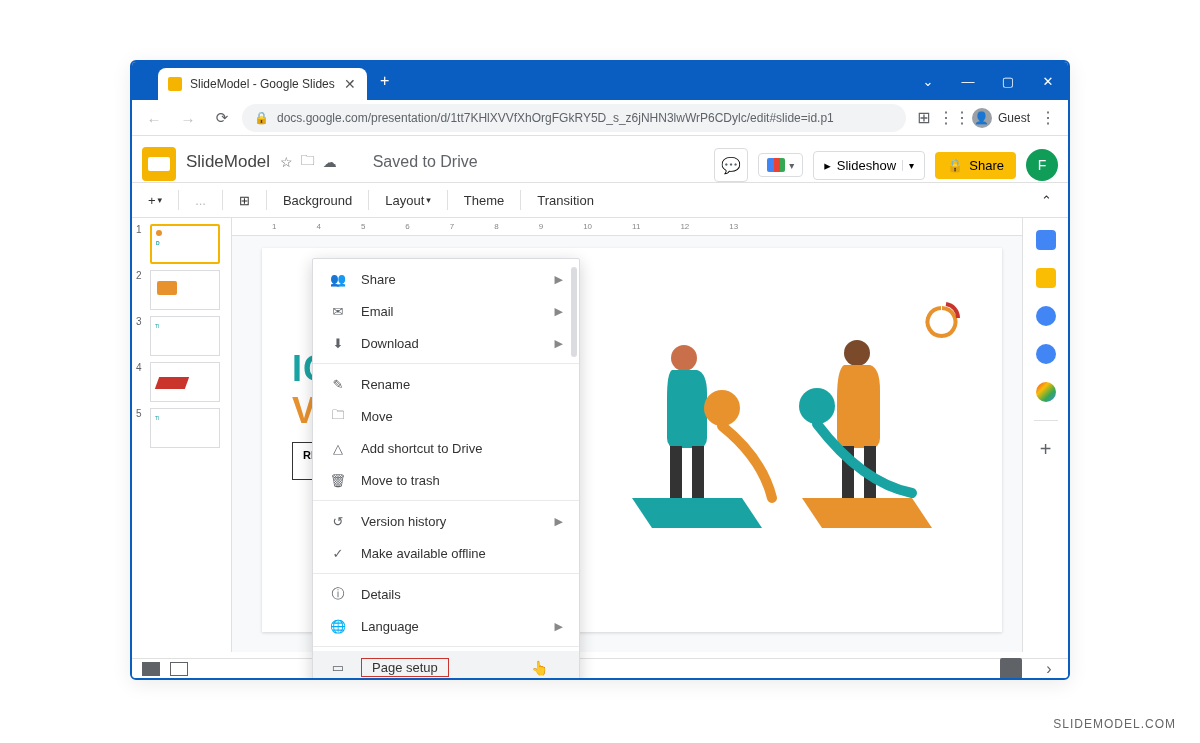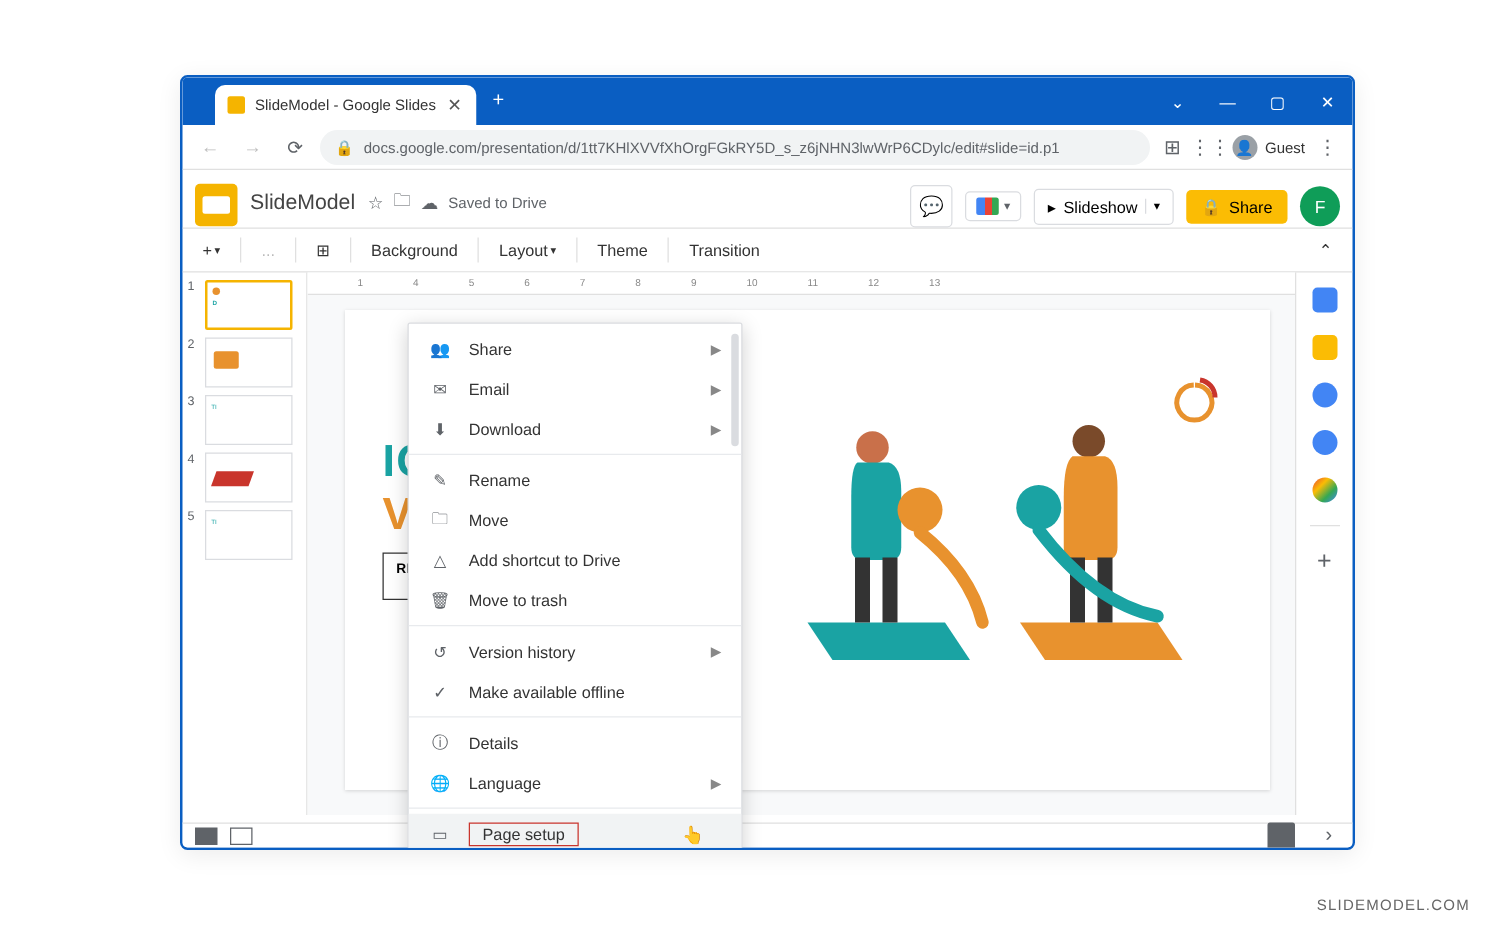--- a/index.html
+++ b/index.html
@@ -1,18 +1,18 @@
 <!DOCTYPE html>
 <html><head>
 <meta charset="utf-8">
 <style>
 * { margin: 0; padding: 0; box-sizing: border-box; font-family: Arial, Helvetica, sans-serif; }
 body { background: #fff; width: 1200px; height: 743px; position: relative; }
 
-.outer-frame { position: absolute; left: 144px; top: 60px; width: 940px; height: 620px; border: 2px solid #0a5ec2; border-radius: 6px; overflow: hidden; background: #fff; box-shadow: 0 4px 20px rgba(0,0,0,0.08); }
+.outer-frame { position: absolute; left: 130px; top: 60px; width: 940px; height: 620px; border: 2px solid #0a5ec2; border-radius: 6px; overflow: hidden; background: #fff; box-shadow: 0 4px 20px rgba(0,0,0,0.08); }
 
 .titlebar { height: 38px; background: #0a5ec2; display: flex; align-items: center; }
 .tab { background: #fff; height: 32px; margin-top: 6px; margin-left: 26px; border-radius: 8px 8px 0 0; display: flex; align-items: center; padding: 0 10px 0 10px; gap: 8px; font-size: 12px; color: #333; }
 .tab-icon { width: 14px; height: 14px; background: #f5b400; border-radius: 2px; }
 .tab-close { width: 14px; height: 14px; display: flex; align-items: center; justify-content: center; font-size: 14px; color: #555; }
 .new-tab { width: 24px; height: 24px; margin-left: 6px; display: flex; align-items: center; justify-content: center; color: #fff; font-size: 16px; }
 .win-controls { margin-left: auto; display: flex; }
 .win-controls > div { width: 40px; height: 38px; display: flex; align-items: center; justify-content: center; color: #fff; font-size: 13px; }
 
 .addrbar { height: 36px; display: flex; align-items: center; padding: 0 8px; gap: 6px; border-bottom: 1px solid #e0e0e0; }
@@ -23,21 +23,21 @@
 .ext-icon { width: 24px; height: 24px; display: flex; align-items: center; justify-content: center; color: #5f6368; }
 .guest-chip { display: flex; align-items: center; gap: 6px; font-size: 12px; color: #333; }
 .guest-chip .avatar { width: 20px; height: 20px; background: #9aa0a6; border-radius: 50%; display: flex; align-items: center; justify-content: center; color: #fff; font-size: 12px; }
 
 .docs-header { display: flex; align-items: center; padding: 6px 10px 0 10px; gap: 10px; }
 .slides-logo { width: 34px; height: 34px; background: #f5b400; border-radius: 4px; position: relative; margin-top: 4px; }
 .slides-logo::after { content: ""; position: absolute; left: 6px; top: 10px; width: 22px; height: 14px; background: #fff; border-radius: 2px; }
 .doc-title-row { display: flex; align-items: center; gap: 10px; }
 .doc-title { font-size: 17px; color: #444; }
 .doc-icons { display: flex; gap: 8px; color: #5f6368; font-size: 14px; align-items: center; }
-.saved-text { font-size: 12px; color: #5f6368; }
+.saved-text { font-size: 16px; color: #5f6368; margin-left: 28px; }
 .menubar { display: flex; gap: 14px; font-size: 13px; color: #222; padding-top: 6px; }
 .menubar .item.active { border: 1px solid #c9352c; padding: 1px 4px; border-radius: 2px; }
 .menubar .item.last { text-decoration: underline; color: #5f6368; }
 
 .right-controls { margin-left: auto; display: flex; align-items: center; gap: 10px; margin-top: 6px; }
 .icon-btn { width: 34px; height: 34px; border: 1px solid #dadce0; border-radius: 4px; display: flex; align-items: center; justify-content: center; color: #5f6368; }
 .meet-btn { border: 1px solid #dadce0; border-radius: 4px; padding: 4px 8px; display: flex; align-items: center; gap: 4px; }
 .meet-icon { width: 18px; height: 14px; background: linear-gradient(90deg,#4285f4 0 40%,#ea4335 40% 70%,#34a853 70% 100%); border-radius: 2px; }
 .slideshow-btn { border: 1px solid #dadce0; border-radius: 4px; padding: 6px 10px; display: flex; align-items: center; gap: 6px; font-size: 13px; }
 .share-btn { background: #fbbc04; border-radius: 4px; padding: 6px 12px; display: flex; align-items: center; gap: 6px; font-size: 13px; }

